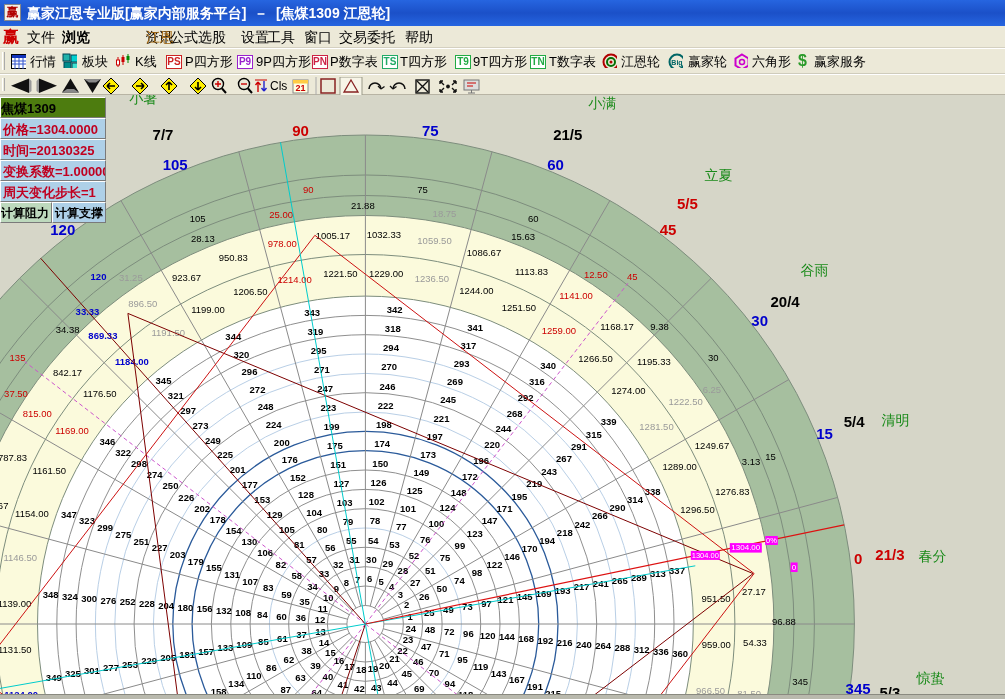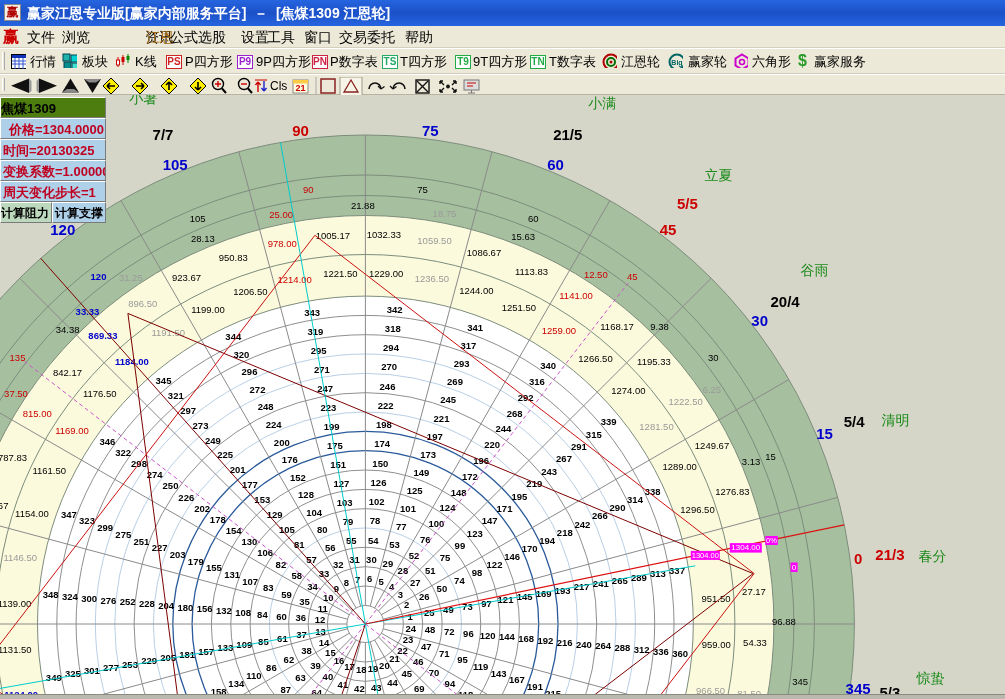--- a/index.html
+++ b/index.html
@@ -14,21 +14,21 @@
 #panel{position:absolute;left:0;top:2px;width:106px;font-size:13px;font-weight:bold}
 .prow{height:21px;line-height:21px;border:1px solid #fff;border-right-color:#7a7a7a;border-bottom-color:#7a7a7a;overflow:hidden;white-space:nowrap}
 #bstrip{position:absolute;left:0;top:694px;width:1005px;height:5px;background:#b9b9ad;border-top:1px solid #8a8a80}
 .box16{display:inline-block;width:15px;height:15px;vertical-align:middle}
 </style></head>
 <body>
 <div id="title"><span class="ico">赢</span>赢家江恩专业版[赢家内部服务平台]&nbsp; － &nbsp;[焦煤1309  江恩轮]</div>
 <div id="menu">
     <span style="left:3px;color:#cc0000;font-weight:bold;font-size:16px;top:1px;">赢</span>
     <span style="left:27px;color:#000;">文件</span>
-    <span style="left:62px;color:#000;">浏览</span>
+    <span style="left:62px;color:#000;font-weight:bold;">浏览</span>
     <span style="left:99px;color:#000;margin-left:46px;">资讯</span>
     <span style="left:146px;color:#a16207;">江恩</span>
     <span style="left:170px;color:#000;">公式选股</span>
     <span style="left:233px;color:#000;margin-left:8px;">设置</span>
     <span style="left:267px;color:#000;">工具</span>
     <span style="left:304px;color:#000;">窗口</span>
     <span style="left:339px;color:#000;">交易委托</span>
     <span style="left:405px;color:#000;">帮助</span>
   </div>
 <div id="tb1">
@@ -596,21 +596,21 @@
 <text x="143.3" y="7.8" font-size="14" fill="#1a8a1a" text-anchor="middle">小暑</text>
 <text x="602.3" y="13.2" font-size="14" fill="#1a8a1a" text-anchor="middle">小满</text>
 <text x="718.5" y="85.3" font-size="14" fill="#1a8a1a" text-anchor="middle">立夏</text>
 <text x="814.6" y="180.0" font-size="14" fill="#1a8a1a" text-anchor="middle">谷雨</text>
 <text x="895.6" y="329.9" font-size="14" fill="#1a8a1a" text-anchor="middle">清明</text>
 <text x="932.4" y="466.4" font-size="14" fill="#1a8a1a" text-anchor="middle">春分</text>
 <text x="930.6" y="588.4" font-size="14" fill="#1a8a1a" text-anchor="middle">惊蛰</text>
 </svg>
 <div id="panel">
  <div class="prow" style="background:#4d7c0f;text-align:left">焦煤1309</div>
- <div class="prow" style="background:#aed0e8;color:#c00020;padding-left:8px">价格=1304.0000</div>
+ <div class="prow" style="background:#aed0e8;color:#c00020;padding-left:2px">价格=1304.0000</div>
  <div class="prow" style="background:#aed0e8;color:#c00020;padding-left:2px">时间=20130325</div>
  <div class="prow" style="background:#aed0e8;color:#c00020;padding-left:2px">变换系数=1.00000</div>
  <div class="prow" style="background:#aed0e8;color:#c00020;padding-left:2px">周天变化步长=1</div>
  <div style="height:21px">
         <div class="prow" style="background:#bdd9bd;width:52px;float:left;text-align:left;font-size:12px">计算阻力</div>
  <div class="prow" style="background:#aed0e8;width:54px;float:left;text-align:center;font-size:12px">计算支撑</div>
       </div>
 </div>
 </div>
 <div id="bstrip"></div>

